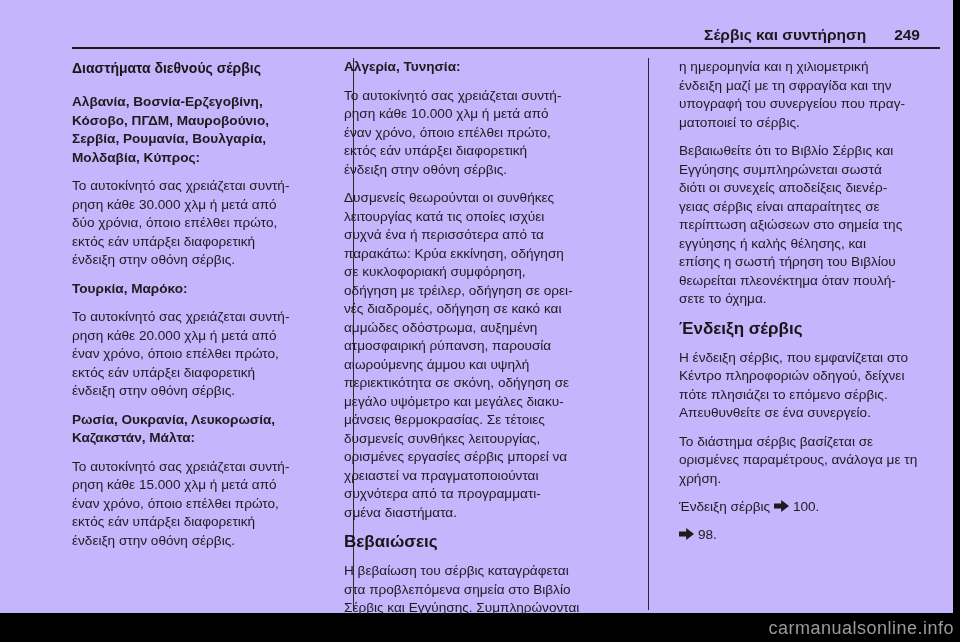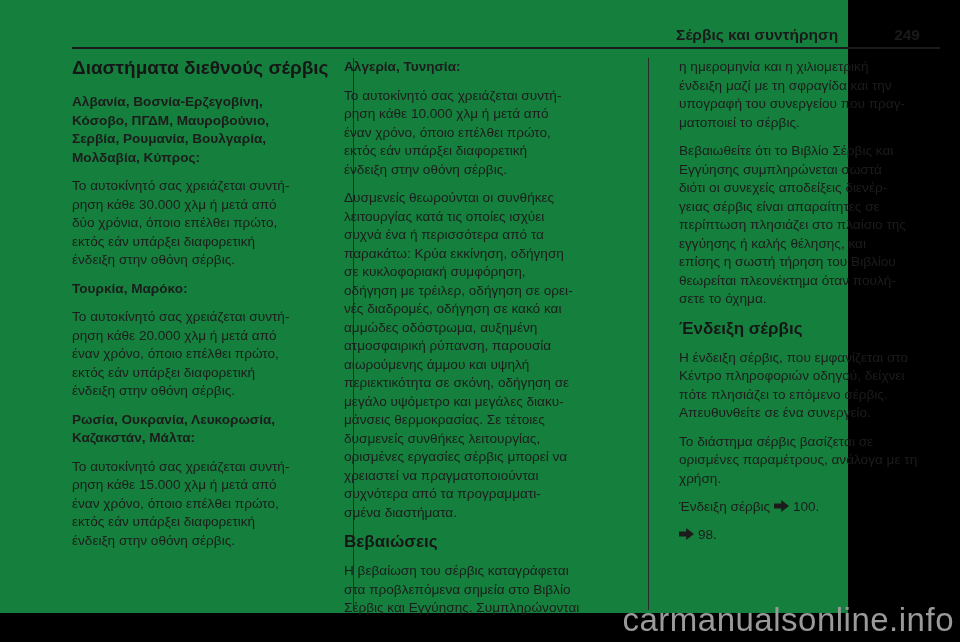--- a/index.html
+++ b/index.html
@@ -4,31 +4,31 @@
 <style>
   * { margin: 0; padding: 0; box-sizing: border-box; }
   html, body {
     width: 960px; height: 642px;
     background: #000;
     font-family: "Liberation Sans", sans-serif;
     overflow: hidden;
   }
   .page {
     position: absolute; left: 0; top: 0;
-    width: 848px; height: 613px;
-    background: #15803d;
+    width: 953px; height: 613px;
+    background: #c4b5fd;
     color: #1c1c1c;
   }
   
   .header {
     position: absolute; top: 26px; left: 72px; width: 868px;
     display: flex; justify-content: flex-end; align-items: baseline;
     font-weight: bold; font-size: 15.5px; color: #1a1a1a;
   }
-  .header .page-num { margin-left: 56px; margin-right: 20px; }
+  .header .page-num { margin-left: 28px; margin-right: 20px; }
   .header-rule {
     position: absolute; top: 47px; left: 72px; width: 868px; height: 2px;
     background: #1a1a1a;
   }
   
   .vsep {
     position: absolute; top: 58px; height: 552px; width: 1px;
     background: #2a2a2a;
   }
   .vsep.sep1 { left: 353px; }
@@ -37,35 +37,35 @@
   .col {
     position: absolute; top: 58px; width: 278px;
     font-size: 13.6px; line-height: 18.5px; color: #1c1c1c;
   }
   .col1 { left: 72px; }
   .col2 { left: 344px; }
   .col3 { left: 679px; }
   .p { white-space: pre-line; margin-bottom: 10px; }
   .bold { font-weight: bold; }
   .h1-col {
-    font-size: 19px; line-height: 20px; font-weight: bold;
+    font-size: 14px; line-height: 20px; font-weight: bold;
     margin-bottom: 15px; color: #161616;
   }
   .h-mid {
     font-size: 17px; line-height: 20px; font-weight: bold;
     margin: 6px 0 10px 0; color: #161616;
   }
   .ref-line { margin-bottom: 8px; }
   .ref-line .lbl { white-space: pre-line; }
   .ref-arrow { display: inline-block; vertical-align: -1px; margin-right: 4px; }
   .ref-wrap2 { display: block; }
   
   .watermark {
     position: absolute; right: 6px; bottom: 3px;
-    font-size: 33px; color: #9a9a9a; letter-spacing: 0.5px;
+    font-size: 18px; color: #9a9a9a; letter-spacing: 0.5px;
     font-weight: normal;
   }
 </style>
 </head>
 <body>
 
 <div class="page">
 
   <div class="header">
     <span>Σέρβις και συντήρηση</span>
@@ -135,21 +135,21 @@
 
   <div class="col col3">
     <div class="p">η ημερομηνία και η χιλιομετρική
 ένδειξη μαζί με τη σφραγίδα και την
 υπογραφή του συνεργείου που πραγ-
 ματοποιεί το σέρβις.</div>
     <div class="p">Βεβαιωθείτε ότι το Βιβλίο Σέρβις και
 Εγγύησης συμπληρώνεται σωστά
 διότι οι συνεχείς αποδείξεις διενέρ-
 γειας σέρβις είναι απαραίτητες σε
-περίπτωση πλησιάζει στο πλαίσιο της
+περίπτωση αξιώσεων στο σημεία της
 εγγύησης ή καλής θέλησης, και
 επίσης η σωστή τήρηση του Βιβλίου
 θεωρείται πλεονέκτημα όταν πουλή-
 σετε το όχημα.</div>
     <div class="h-mid">Ένδειξη σέρβις</div>
     <div class="p">Η ένδειξη σέρβις, που εμφανίζεται στο
 Κέντρο πληροφοριών οδηγού, δείχνει
 πότε πλησιάζει το επόμενο σέρβις.
 Απευθυνθείτε σε ένα συνεργείο.</div>
     <div class="p">Το διάστημα σέρβις βασίζεται σε

